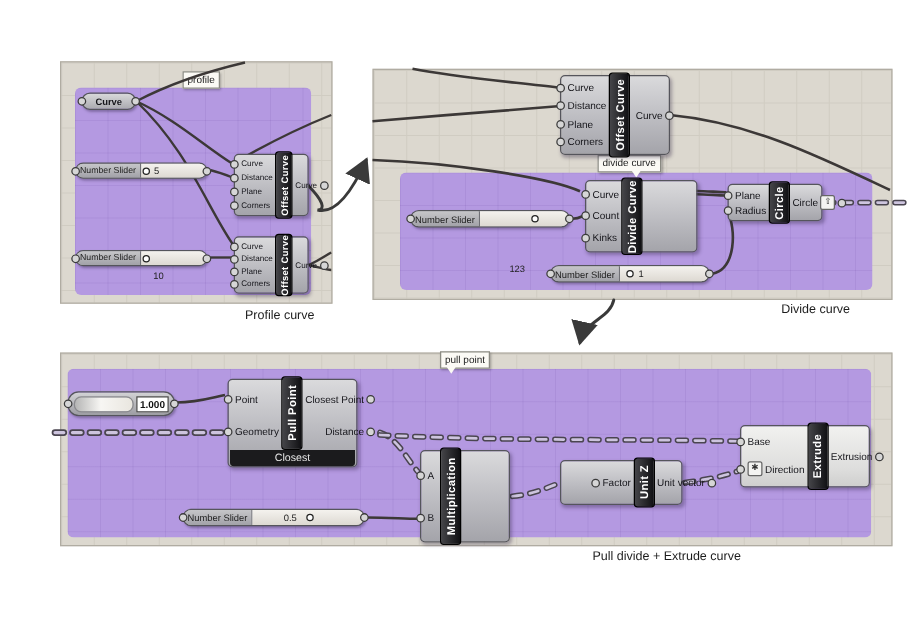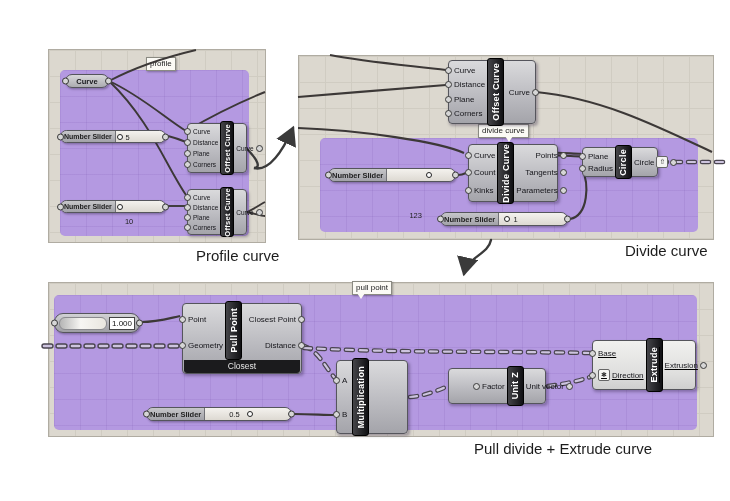--- a/index.html
+++ b/index.html
@@ -18,21 +18,21 @@
   .wire.thin{stroke-width:1.9;}
   .dash-under{fill:none;stroke:#4a4550;stroke-width:4.6;stroke-dasharray:7 7;stroke-linecap:round;}
   .dash-over{fill:none;stroke:#cdc4de;stroke-width:2.2;stroke-dasharray:7 7;stroke-linecap:round;}
   .dash-under.big{stroke-width:5.4;}
   .dash-over.big{stroke-width:2.6;}
   .arrow{fill:none;stroke:#3a3a3a;stroke-width:2.4;stroke-linecap:round;}
 
   .comp{position:absolute;z-index:4;display:flex;border:1px solid #55555c;border-radius:4px;
     background:linear-gradient(180deg,#dadadc 0%,#bcbcc1 55%,#a4a4aa 100%);
     box-shadow:1.5px 2px 3px rgba(40,30,60,0.35);box-sizing:border-box;}
-  .comp.light{background:linear-gradient(180deg,#f1f1ef 0%,#dededd 70%,#cfcfce 100%);text-decoration:underline;}
+  .comp.light{background:linear-gradient(180deg,#f1f1ef 0%,#dededd 70%,#cfcfce 100%);}
   .col{display:flex;flex-direction:column;justify-content:space-around;padding:2px 0;}
   .col.ins{align-items:flex-start;}
   .col.outs{align-items:flex-end;margin-left:auto;}
   .port{display:flex;align-items:center;gap:2px;position:relative;}
   .plabel{font-size:8px;color:#15151a;white-space:nowrap;}
   .small .plabel{font-size:6.5px;}
   .nub{width:7px;height:7px;border-radius:50%;background:#d6d6d6;border:1px solid #3a3a3a;
        box-sizing:border-box;flex:0 0 auto;}
   .port.in .nub{margin-left:-4px;}
   .port.out .nub{margin-right:-4px;}
@@ -51,47 +51,47 @@
 
   .param{position:absolute;z-index:4;display:flex;align-items:center;border:1px solid #55555c;
     border-radius:7px;background:linear-gradient(180deg,#d8d8da,#ababb0);
     box-shadow:1px 1.5px 2px rgba(40,30,60,0.35);box-sizing:border-box;}
   .param .pname{flex:1;text-align:center;font-size:7.5px;font-weight:bold;color:#15151a;}
 
   .slider{position:absolute;z-index:4;display:flex;align-items:stretch;border:1px solid #55555c;
     border-radius:7px;background:#b9b9bd;box-shadow:1px 1.5px 2px rgba(40,30,60,0.35);
     box-sizing:border-box;overflow:visible;}
   .s-label{background:linear-gradient(180deg,#c6c6c9,#a2a2a8);border-right:1px solid #707076;
-    border-radius:6px 0 0 6px;font-size:7.5px;font-weight:bold;color:#222;
+    border-radius:6px 0 0 6px;font-size:7.5px;font-weight:normal;color:#222;
     display:flex;align-items:center;justify-content:center;white-space:nowrap;padding:0 3px;}
   .s-track{position:relative;flex:1;border-radius:0 6px 6px 0;
     background:linear-gradient(180deg,#f4f2ee,#ddd9d2);}
   .s-val{position:absolute;top:50%;transform:translate(-50%,-50%);font-size:7.5px;color:#222;
     white-space:nowrap;}
   .grip{position:absolute;top:50%;transform:translate(-50%,-50%);width:6px;height:6px;
     border:1.5px solid #222;border-radius:50%;background:#fff;box-sizing:border-box;}
   .snub{position:absolute;top:50%;width:7px;height:7px;border-radius:50%;background:#d6d6d6;
     border:1px solid #3a3a3a;box-sizing:border-box;}
   .snub.l{left:-4px;transform:translateY(-50%);}
   .snub.r{right:-4px;transform:translateY(-50%);}
 
   .gauge{position:absolute;z-index:4;display:flex;align-items:center;border:1px solid #55555c;
     border-radius:9px;background:linear-gradient(180deg,#d2d2d5,#9d9da3);
     box-shadow:1px 1.5px 2px rgba(40,30,60,0.35);box-sizing:border-box;padding:0 4px;}
   .g-track{flex:1;height:11px;border-radius:6px;border:1px solid #8a8a8e;
     background:linear-gradient(90deg,#b5b5b5,#f7f6f3 45%,#e9e6df);}
   .g-box{background:#fff;border:1px solid #444;font-size:8px;color:#111;padding:0 2px;
-    height:11px;line-height:11px;margin-left:2px;}
+    height:11px;line-height:11px;margin-left:2px;font-weight:bold;}
 
   .tag{position:absolute;z-index:2;background:#fbfaf5;border:1px solid #8a8a82;font-size:8px;
     color:#222;padding:0 3px;height:12px;line-height:12px;white-space:nowrap;
     box-shadow:1px 1px 2px rgba(0,0,0,0.3);}
   .tag-pt{position:absolute;width:0;height:0;border-left:4px solid transparent;
     border-right:4px solid transparent;border-top:6px solid #fbfaf5;}
-  .caption{position:absolute;z-index:1;font-size:15px;color:#1c1c1c;white-space:nowrap;}
+  .caption{position:absolute;z-index:1;font-size:10px;color:#1c1c1c;white-space:nowrap;}
 </style>
 </head>
 <body>
 
 <div id="stage">
 
   <div class="canvas" style="left:48px;top:49px;width:218px;height:194px;"></div>
   <div class="group" style="left:60px;top:70px;width:189px;height:166px;"></div>
 
   <div class="canvas" style="left:298px;top:55px;width:416px;height:185px;"></div>
@@ -284,34 +284,20 @@
           <span class="plabel">Count</span>
         </div>
       <div class="port in">
           <span class="nub"></span>
           <span class="plabel">Kinks</span>
         </div>
     </div>
     <div class="bar">
         <span>Divide Curve</span>
       </div>
-    <div class="col outs">
-      <div class="port out">
-          <span class="plabel">Points</span>
-          <span class="nub"></span>
-        </div>
-      <div class="port out">
-          <span class="plabel">Tangents</span>
-          <span class="nub"></span>
-        </div>
-      <div class="port out">
-          <span class="plabel">Parameters</span>
-          <span class="nub"></span>
-        </div>
-    </div>
   </div>
 
   <div class="slider" style="left:328px;top:168px;width:128px;height:14px;">
     <span class="snub l"></span>
     <div class="s-label">Number Slider</div>
     <div class="s-track">
       <span class="s-val" style="left:42%;margin-top:40px;">123</span>
       <span class="grip" style="left:62%;"></span>
     </div>
     <span class="snub r"></span>
@@ -352,21 +338,21 @@
 
   <div class="caption" style="left:625px;top:242px;">Divide curve</div>
 
   <div class="gauge" style="left:54px;top:313px;width:86px;height:20px;">
     <span class="snub l"></span>
     <div class="g-track"></div>
     <div class="g-box">1.000</div>
     <span class="snub r"></span>
   </div>
 
-  <div class="comp" style="left:182px;top:303px;width:120px;height:71px;flex-direction:column;">
+  <div class="comp" style="left:182px;top:303px;width:104px;height:71px;flex-direction:column;">
     <div class="comp-row">
       <div class="col ins">
         <div class="port in">
             <span class="nub"></span>
             <span class="plabel">Point</span>
           </div>
         <div class="port in">
             <span class="nub"></span>
             <span class="plabel">Geometry</span>
           </div>

